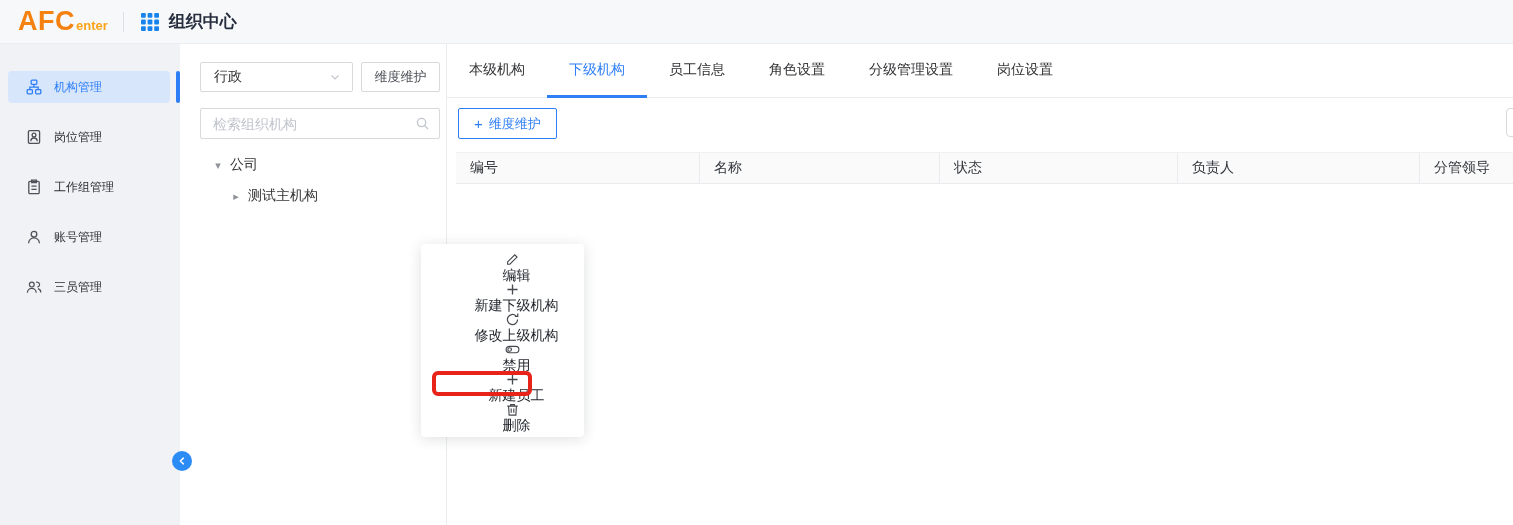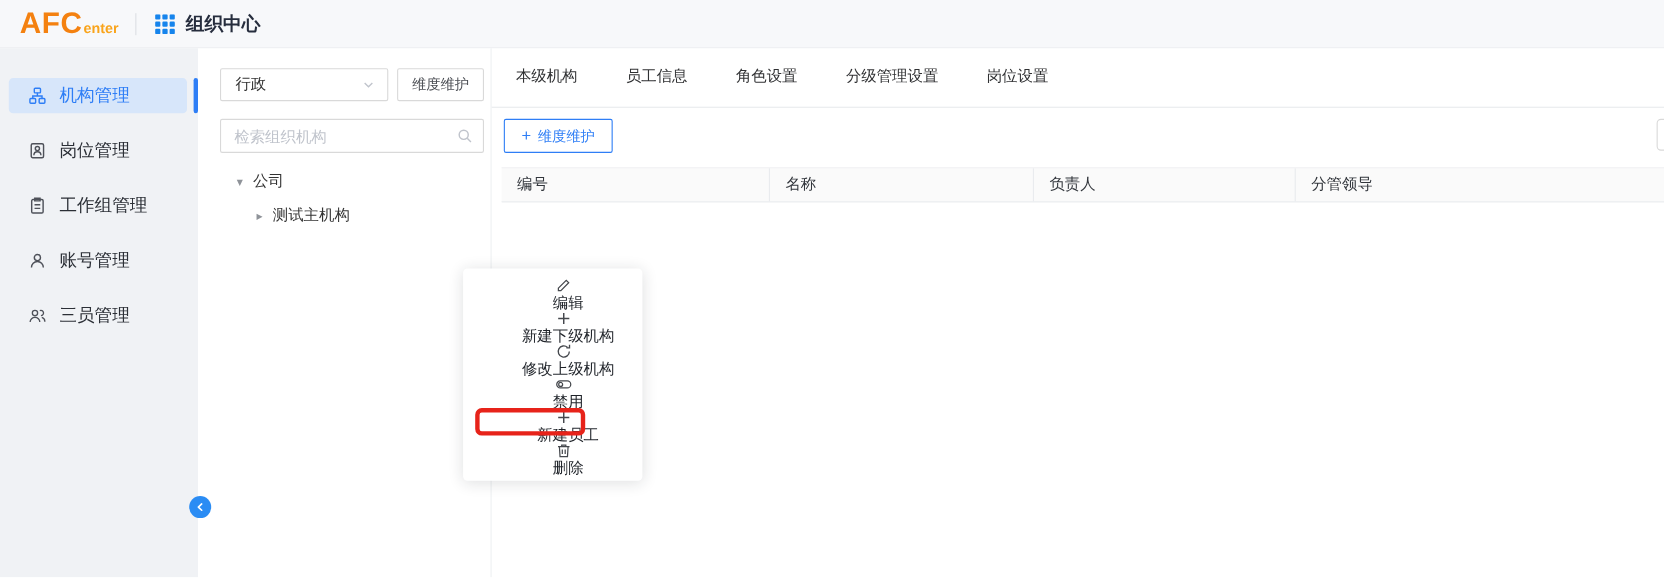--- a/index.html
+++ b/index.html
@@ -21,21 +21,21 @@
   .logo{display:flex;align-items:baseline;cursor:pointer;}
   .logo-main{font-size:27px;font-weight:bold;color:var(--logo-orange);letter-spacing:.5px;line-height:1;}
   .logo-suffix{font-size:13px;font-weight:bold;color:var(--logo-suffix);margin-left:1px;}
   .header-divider{width:1px;height:20px;background:#dcdfe3;margin:0 17px 0 15px;}
   .grid-icon{width:18px;height:18px;display:flex;}
   .app-title{font-size:17px;font-weight:bold;color:#262d3d;margin-left:10px;}
 
   
   .sidebar{position:absolute;top:44px;left:0;width:180px;height:481px;background:#f0f2f5;padding-top:27px;}
   .side-item{position:relative;display:flex;align-items:center;height:32px;margin:0 10px 18px 8px;
-             padding-left:18px;border-radius:4px;font-size:16px;color:#2b2f36;cursor:pointer;}
+             padding-left:18px;border-radius:4px;font-size:12px;color:#2b2f36;cursor:pointer;}
   .side-icon{width:16px;height:16px;margin-right:12px;color:#4e5159;display:flex;flex:none;}
   .side-icon svg{width:100%;height:100%;}
   .side-item.active{background:var(--sidebar-active-bg);color:var(--accent);}
   .side-item.active .side-icon{color:var(--accent);}
   .side-indicator{position:absolute;right:-10px;top:0;width:4px;height:100%;border-radius:2px;background:var(--accent);}
 
   
   .tree-panel{position:absolute;top:44px;left:180px;width:267px;height:481px;background:#fff;
               border-right:1px solid #eaedf0;}
   .dim-row{position:absolute;top:18px;left:20px;display:flex;}
@@ -210,20 +210,23 @@
     <svg viewBox="0 0 16 16" fill="none" stroke="#fff" stroke-width="2" stroke-linecap="round" stroke-linejoin="round">
         <path d="m9.8 4.2-4 3.8 4 3.8"></path>
       </svg>
   </div>
 
   <main class="main">
     <div class="tab-bar" id="tabs">
         <div class="tab">
           <span>本级机构</span>
         </div>
+        <div class="tab active">
+          <span>下级机构</span>
+        </div>
         <div class="tab">
           <span>员工信息</span>
         </div>
         <div class="tab">
           <span>角色设置</span>
         </div>
         <div class="tab">
           <span>分级管理设置</span>
         </div>
         <div class="tab">
@@ -233,20 +236,21 @@
     <div class="toolbar">
       <button class="new-org-btn">
         <span class="plus-glyph">+</span>
         <span>维度维护</span>
       </button>
       <div class="partial-input"></div>
     </div>
     <div class="thead" id="thead">
         <div class="th">编号</div>
         <div class="th">名称</div>
+        <div class="th">状态</div>
         <div class="th">负责人</div>
         <div class="th">分管领导</div>
       </div>
   </main>
 
   <div class="context-menu" id="menu">
       <div class="menu-item">
         <span class="menu-icon">
           <svg viewBox="0 0 16 16" fill="none" stroke="currentColor" stroke-width="1.2">
             <path d="M2.8 10.6 10.4 3l2.4 2.4-7.6 7.6H2.8v-2.4z"></path>

